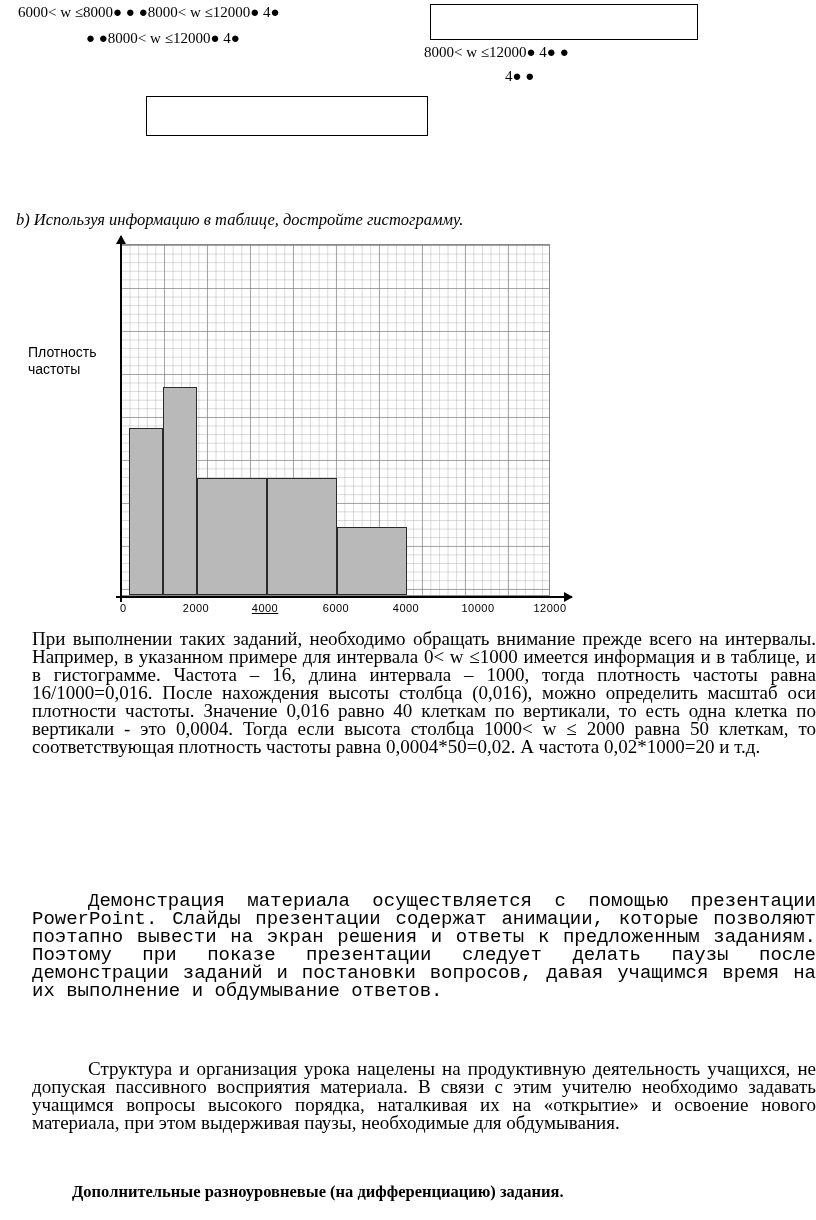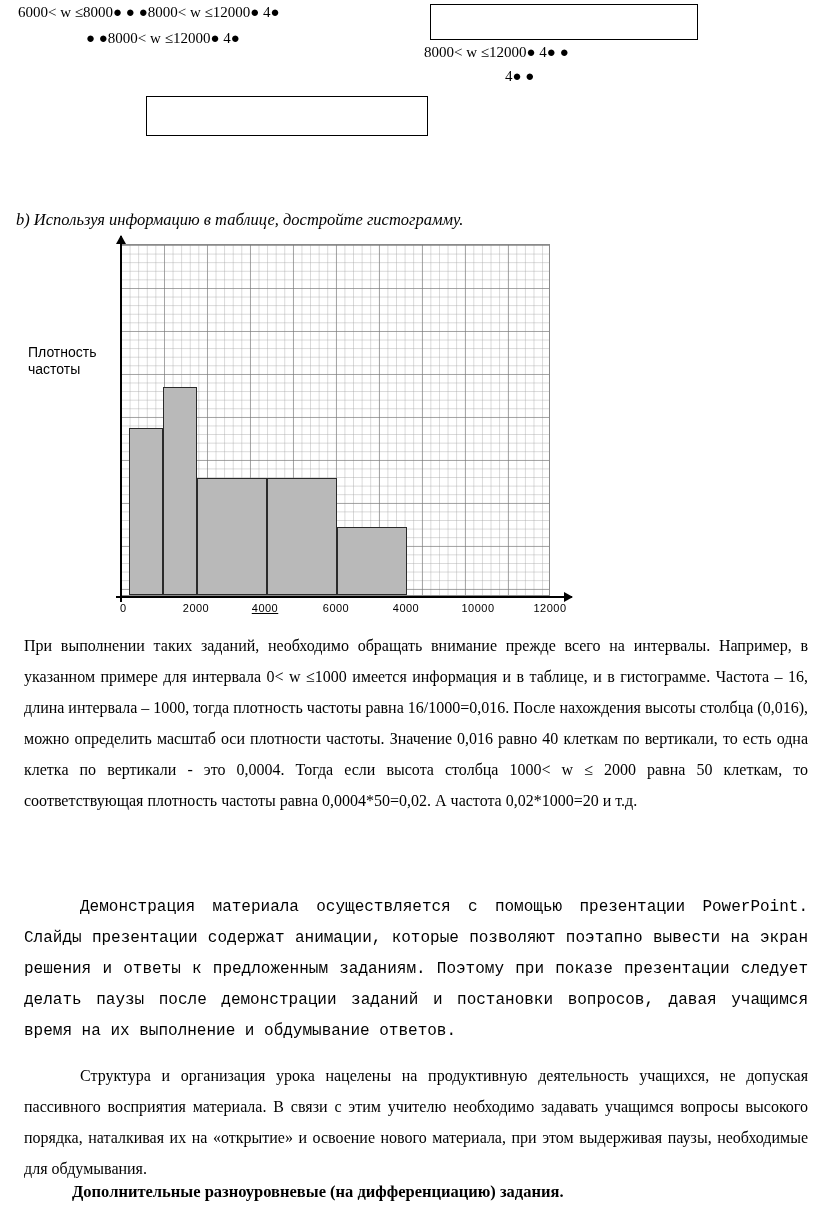--- a/index.html
+++ b/index.html
@@ -148,24 +148,24 @@
     position: absolute;
     top: 366px;
     left: 10px;
     font-size: 11px;
     font-family: "Liberation Sans", sans-serif;
   }
 
   
   .para {
     position: absolute;
-    left: 24px;
+    left: 32px;
     width: 784px;
-    font-size: 16px;
-    line-height: 31px;
+    font-size: 19px;
+    line-height: 18px;
     text-align: justify;
   }
   .p-main { top: 630px; }
   .head {
     position: absolute;
     left: 16px;
     width: 784px;
     font-size: 16.5px;
     font-weight: bold;
     text-indent: 56px;

